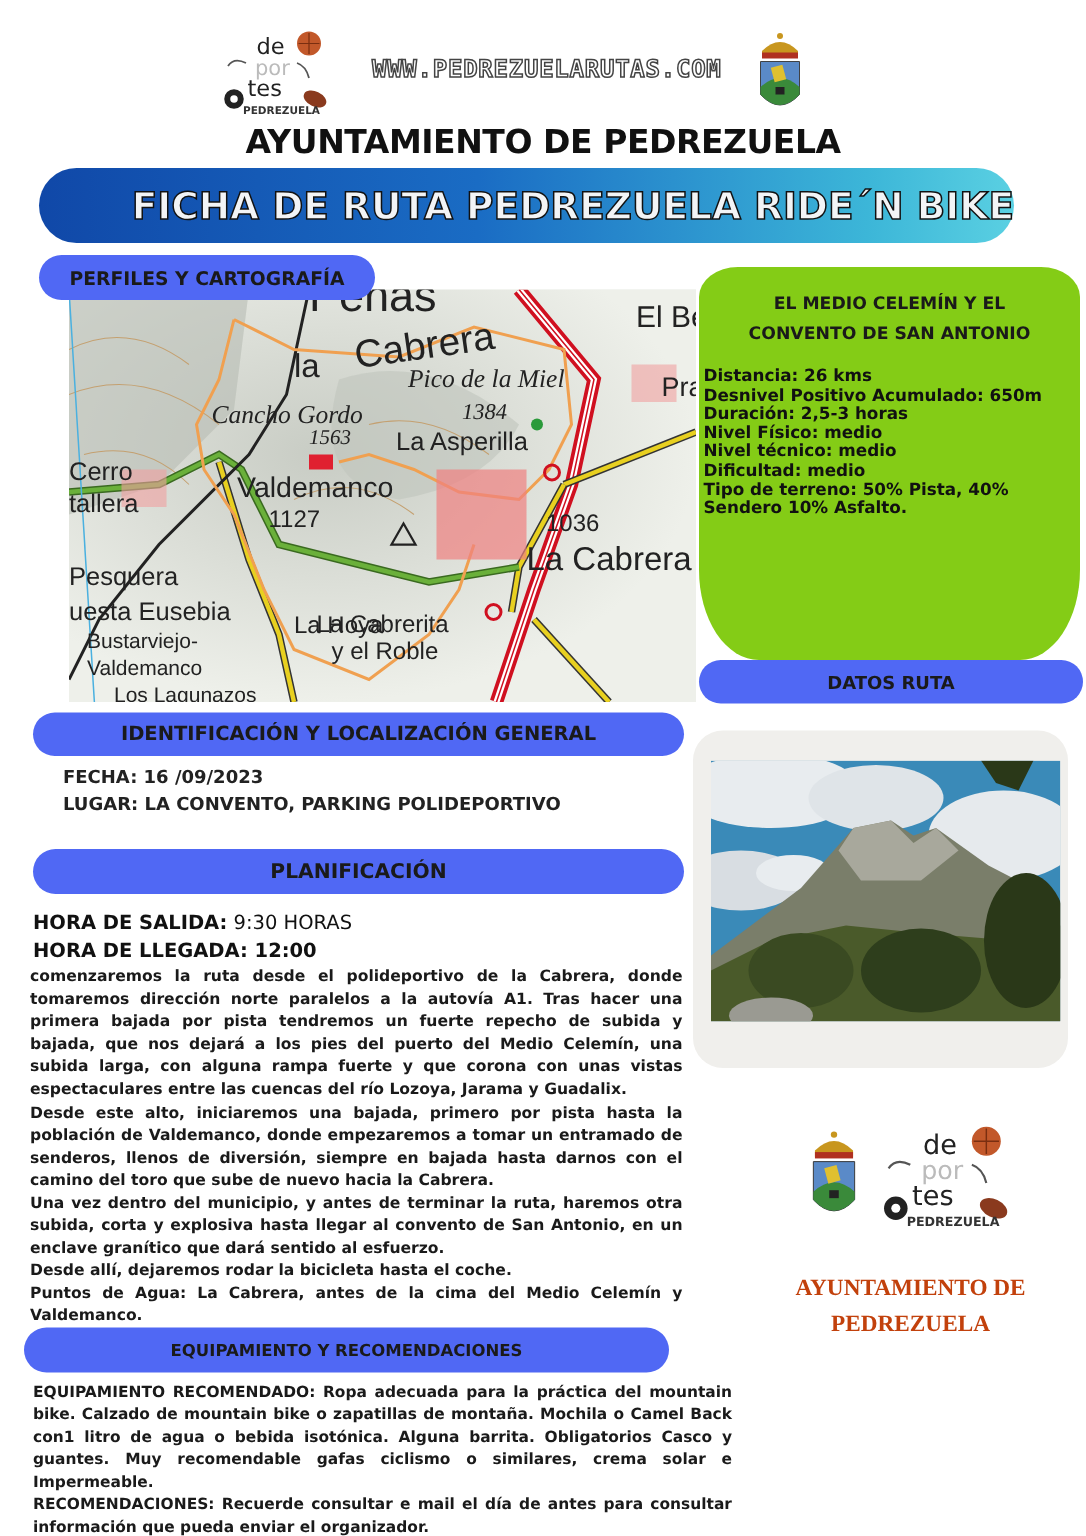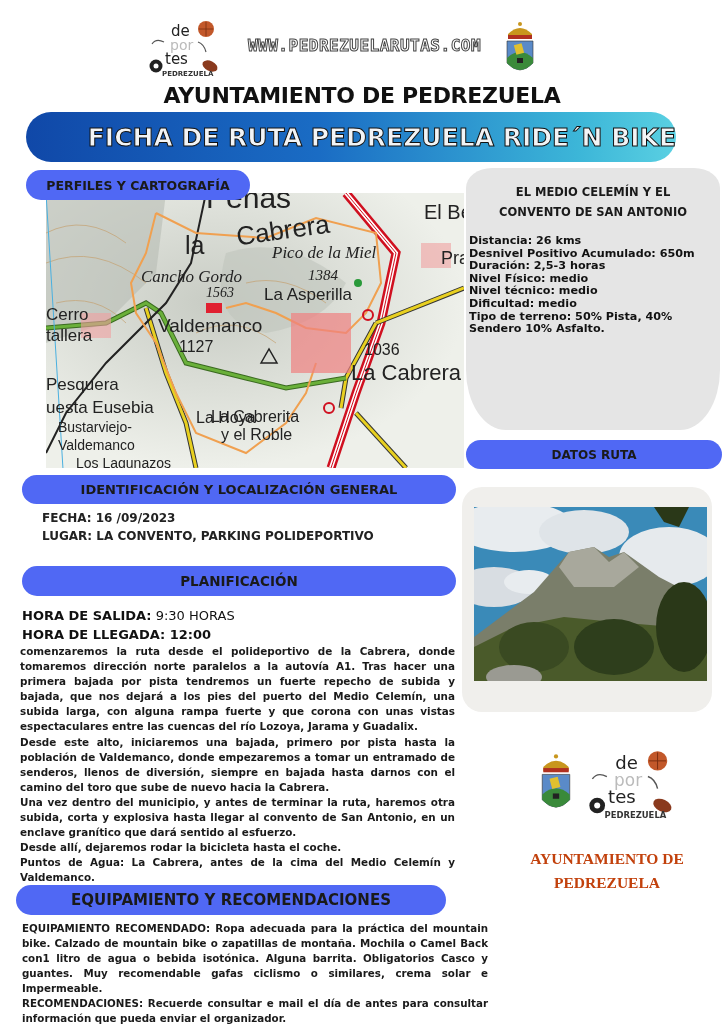--- a/index.html
+++ b/index.html
@@ -12,31 +12,31 @@
   .crest-top { left: 503px; top: 20px; width: 34px; height: 58px; }
   .council-title { left: 0; width: 724px; top: 83px; text-align: center; font-family: "DejaVu Sans", sans-serif; font-weight: bold; font-size: 22px; color: #111; letter-spacing: -0.3px; }
   .main-banner { left: 26px; top: 112px; width: 650px; height: 50px; border-radius: 25px; background: linear-gradient(90deg, #1048a8 0%, #1a6cc4 45%, #3cb6d8 85%, #5ad0e2 100%); display:flex; align-items:center; justify-content:flex-end; }
   .main-banner span { font-family: "DejaVu Sans", sans-serif; font-weight: bold; font-size: 25px; color: #f2f4f6; -webkit-text-stroke: 1px #111; letter-spacing: 0px; }
 
   
   .pill { background: #5068f4; border-radius: 16px; display:flex; align-items:center; justify-content:center; font-family: "DejaVu Sans", sans-serif; font-weight: bold; color: #1a1a1a; }
   .pill-perfiles { left: 26px; top: 170px; width: 224px; height: 30px; font-size: 12.5px; z-index: 3; }
   .pill-ident { left: 22px; top: 475px; width: 434px; height: 29px; font-size: 13px; }
   .pill-plan { left: 22px; top: 566px; width: 434px; height: 30px; font-size: 13.5px; }
-  .pill-equip { left: 16px; top: 885px; width: 430px; height: 30px; font-size: 15px; text-align: center; }
+  .pill-equip { left: 16px; top: 885px; width: 430px; height: 30px; font-size: 11px; text-align: center; }
   .pill-datos { left: 466px; top: 440px; width: 256px; height: 29px; font-size: 12px; }
 
   
   .map { left: 46px; top: 193px; width: 418px; height: 275px; overflow: hidden; background: #e8ece4; }
   .map svg { width: 100%; height: 100%; display:block; }
   .map-label { position: absolute; font-family: "Liberation Sans", sans-serif; color: #222; white-space: nowrap; }
   .serif-it { font-family: "Liberation Serif", serif; font-style: italic; }
 
   
-  .info-card { left: 466px; top: 168px; width: 254px; height: 262px; background: #e5e5e5; border-radius: 26px 26px 40px 40px / 20px 20px 60px 60px; }
+  .info-card { left: 466px; top: 178px; width: 254px; height: 262px; background: #84cc16; border-radius: 26px 26px 40px 40px / 20px 20px 60px 60px; }
   .info-title { position:absolute; left: 0; top: 14px; width: 100%; text-align: center; font-family: "DejaVu Sans", sans-serif; font-weight: bold; font-size: 11.5px; line-height: 20px; color: #1a1a1a; }
   .info-list { position:absolute; left: 3px; top: 67px; width: 250px; font-family: "DejaVu Sans", sans-serif; font-weight: bold; font-size: 11.2px; line-height: 12.6px; color: #111; }
 
   
   .photo-frame { left: 462px; top: 487px; width: 250px; height: 225px; background: #f0efec; border-radius: 20px; }
   .photo { left: 474px; top: 507px; width: 233px; height: 174px; overflow:hidden; }
   .photo svg { width:100%; height:100%; display:block; }
 
   
   .ident-text { left: 42px; top: 509px; font-family: "DejaVu Sans", sans-serif; font-weight: bold; font-size: 12px; line-height: 18px; color: #222; }
@@ -129,21 +129,21 @@
     <rect x="35" y="120" width="30" height="25" fill="#f0a0a0" opacity="0.6"></rect>
     <rect x="375" y="50" width="30" height="25" fill="#f0a0a0" opacity="0.6"></rect>
     <circle cx="312" cy="90" r="4" fill="#2a9a3a"></circle>
     <circle cx="322" cy="122" r="5" fill="none" stroke="#d01020" stroke-width="2"></circle>
     <circle cx="283" cy="215" r="5" fill="none" stroke="#d01020" stroke-width="2"></circle>
     <path d="M215 170 l8 -14 l8 14z" fill="none" stroke="#222" stroke-width="1.5"></path>
     <path d="M20 325 L0 0" stroke="#4ab0e0" stroke-width="1"></path>
   </svg>
   <span class="map-label" style="left:160px;top:-12px;font-size:30px;">Peñas</span>
   <span class="map-label" style="left:190px;top:22px;font-size:26px;transform:rotate(-8deg);">Cabrera</span>
-  <span class="map-label" style="left:139px;top:38px;font-size:25px;">la</span>
+  <span class="map-label" style="left:150px;top:38px;font-size:22px;">la</span>
   <span class="map-label" style="left:378px;top:8px;font-size:20px;">El Be</span>
   <span class="map-label serif-it" style="left:202px;top:50px;font-size:17px;margin-left:24px;">Pico de la Miel</span>
   <span class="map-label serif-it" style="left:95px;top:74px;font-size:17px;">Cancho Gordo</span>
   <span class="map-label serif-it" style="left:262px;top:74px;font-size:15px;">1384</span>
   <span class="map-label serif-it" style="left:160px;top:92px;font-size:14px;">1563</span>
   <span class="map-label" style="left:218px;top:92px;font-size:17px;">La Asperilla</span>
   <span class="map-label" style="left:0px;top:112px;font-size:17px;">Cerro</span>
   <span class="map-label" style="left:0px;top:133px;font-size:17px;">tallera</span>
   <span class="map-label" style="left:112px;top:122px;font-size:19px;">Valdemanco</span>
   <span class="map-label" style="left:133px;top:145px;font-size:16px;">1127</span>

